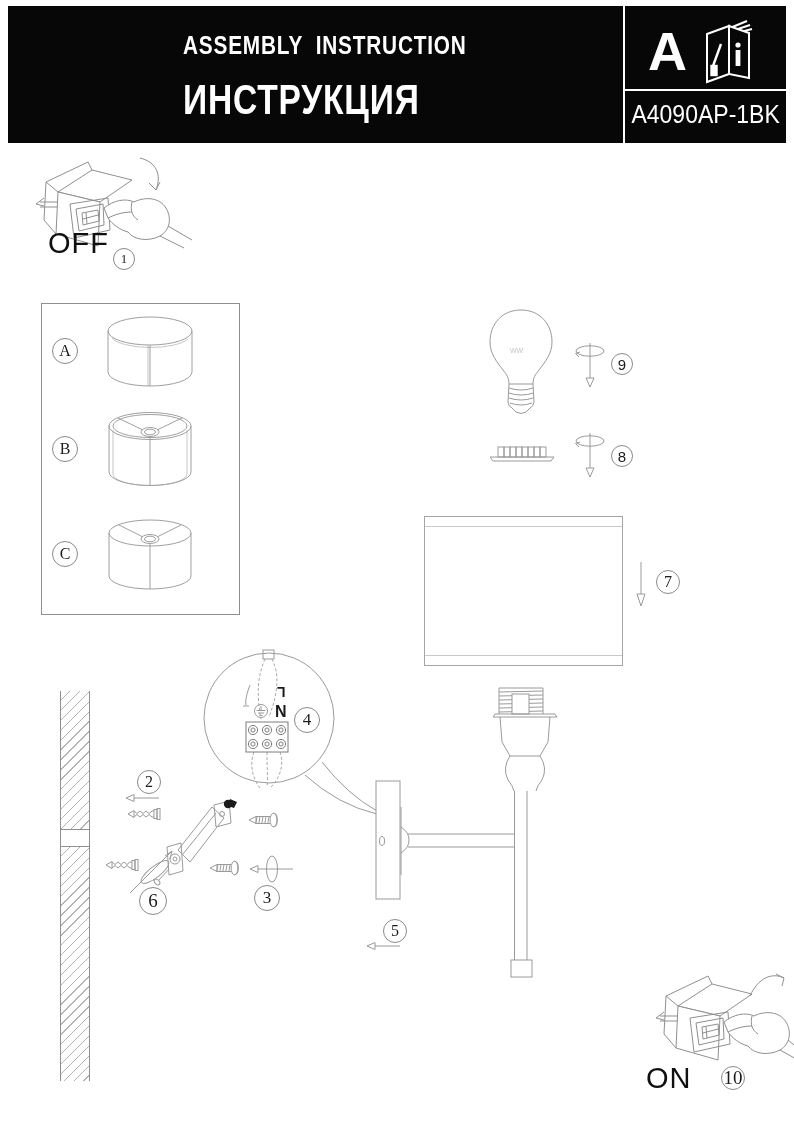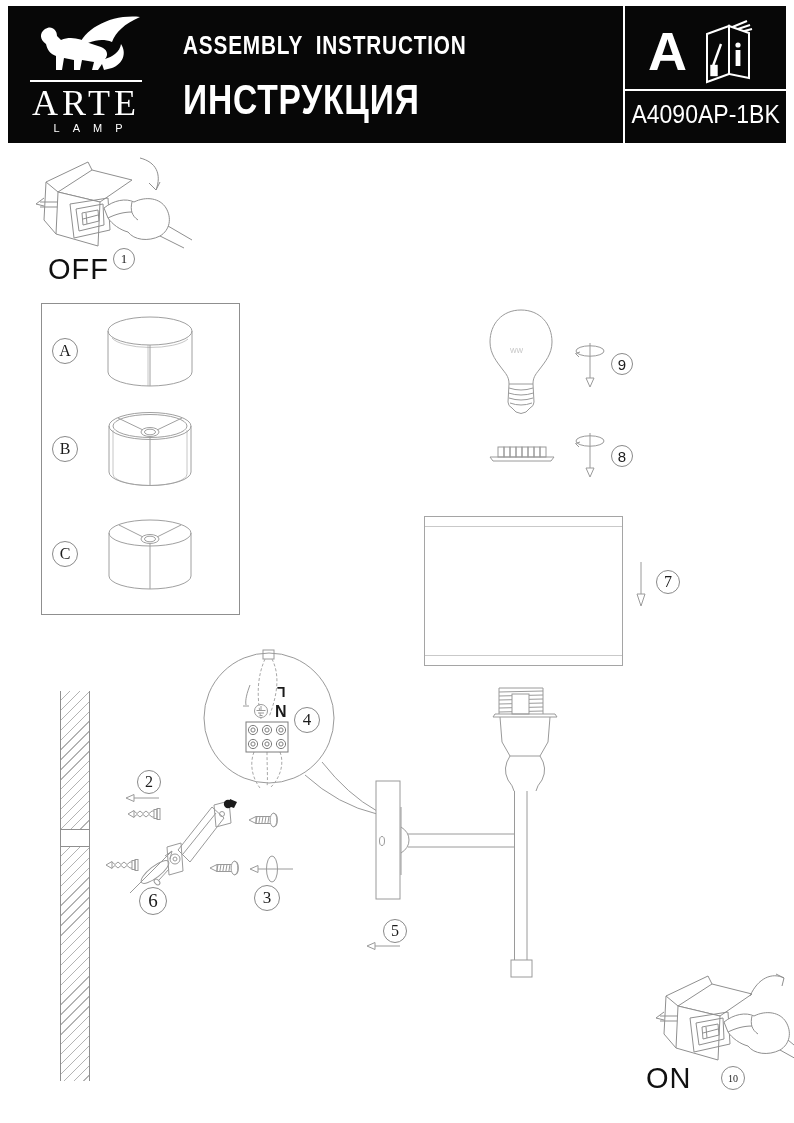--- a/index.html
+++ b/index.html
@@ -78,35 +78,20 @@
       <polygon points="12,36 20,36 16,45" fill="#ffffff"></polygon>
     </g>
     <g id="larrow" stroke="#9a9a9a" fill="none" stroke-width="1">
       <line x1="9" y1="5" x2="34" y2="5"></line>
       <polygon points="9,1.5 1,5 9,8.5" fill="#ffffff"></polygon>
     </g>
   </defs>
 </svg>
 
 <header class="hdr">
-  <div class="logo">
-    <svg class="abs" style="left:6px;top:2px" width="118" height="62" viewBox="0 0 118 62">
-      <g fill="#ffffff">
-        <path d="M50,36 C56,16 84,2 112,5 C96,12 88,20 84,30 C72,25 60,30 50,36 Z"></path>
-        <path d="M18,32 C12,28 11,21 17,17 C23,13 29,17 29,24 L33,28
-                 C43,24 53,27 61,31 L73,35 C79,37 81,43 77,47
-                 C84,45 92,40 93,32 C99,41 95,52 84,56 L76,58 L74,52 L70,58 L64,58 L66,50
-                 L54,48 L52,58 L46,58 L46,48 L36,46 L34,58 L28,58 L28,44
-                 C22,42 19,37 18,32 Z"></path>
-      </g>
-    </svg>
-    <div class="logo-line"></div>
-    <div class="brand">ARTE</div>
-    <div class="brand-sub">LAMP</div>
-  </div>
   <div class="t-en">ASSEMBLY  INSTRUCTION</div>
   <div class="t-ru">ИНСТРУКЦИЯ</div>
   <div class="vdiv"></div>
   <div class="rev">A</div>
   <svg class="abs" style="left:694px;top:12px" width="52" height="66" viewBox="0 0 52 66">
     <g stroke="#ffffff" stroke-width="2" fill="#070707">
       <line x1="28" y1="10" x2="45" y2="3"></line>
       <line x1="30" y1="13" x2="48" y2="7"></line>
       <line x1="31" y1="16" x2="50" y2="11"></line>
       <path d="M5,16 L27,8 L27,56 L5,64 Z"></path>
@@ -142,21 +127,21 @@
 
     <path d="M70,52 C80,44 92,42 100,46 C112,40 126,42 132,52 C138,62 136,74 126,80 C114,86 100,84 94,76 C86,74 78,68 74,62 Z" fill="#ffffff"></path>
     <path d="M74,62 C82,58 90,56 98,56"></path>
     <path d="M98,46 C96,54 98,60 104,64"></path>
     <path d="M126,80 L150,92 M134,70 L158,84"></path>
 
     <path d="M106,2 C122,6 128,18 122,34"></path>
     <polyline points="115,27 122,34 126,26"></polyline>
   </g>
 </svg>
-<div class="biglab" style="left:48px;top:253px">OFF</div>
+<div class="biglab" style="left:48px;top:227px">OFF</div>
 <span class="circ" style="left:113px;top:248px;width:20px;height:20px;font-size:13px">1</span>
 
 <div class="optbox"></div>
 <span class="circ" style="left:52px;top:338px;width:24px;height:24px;font-size:16px">A</span>
 <span class="circ" style="left:52px;top:436px;width:24px;height:24px;font-size:16px">B</span>
 <span class="circ" style="left:52px;top:541px;width:24px;height:24px;font-size:16px">C</span>
 
 <svg class="abs" style="left:104px;top:314px" width="92" height="82" viewBox="0 0 92 82">
   <g stroke="#a0a0a0" stroke-width="1" fill="none">
     <ellipse cx="46" cy="17" rx="42" ry="14"></ellipse>
@@ -384,13 +369,13 @@
     <line x1="56" y1="61" x2="57" y2="72"></line>
     <path d="M74,56 C84,48 96,46 104,50 C116,44 130,46 136,56 C142,66 140,78 130,84 C118,90 104,88 98,80 C90,78 82,72 78,66 Z" fill="#ffffff"></path>
     <path d="M78,66 C86,62 94,60 102,60"></path>
     <path d="M102,50 C100,58 102,64 108,68"></path>
     <path d="M130,84 L148,94 M138,74 L150,84"></path>
     <path d="M100,30 C108,12 122,6 134,12"></path>
     <polyline points="126,8 134,12 132,20"></polyline>
   </g>
 </svg>
 <div class="biglab" style="left:646px;top:1062px">ON</div>
-<span class="circ" style="left:721px;top:1066px;width:22px;height:22px;font-size:10px">10</span>
+<span class="circ" style="left:721px;top:1066px;width:22px;height:22px;font-size:19px">10</span>
 
 </body></html>

